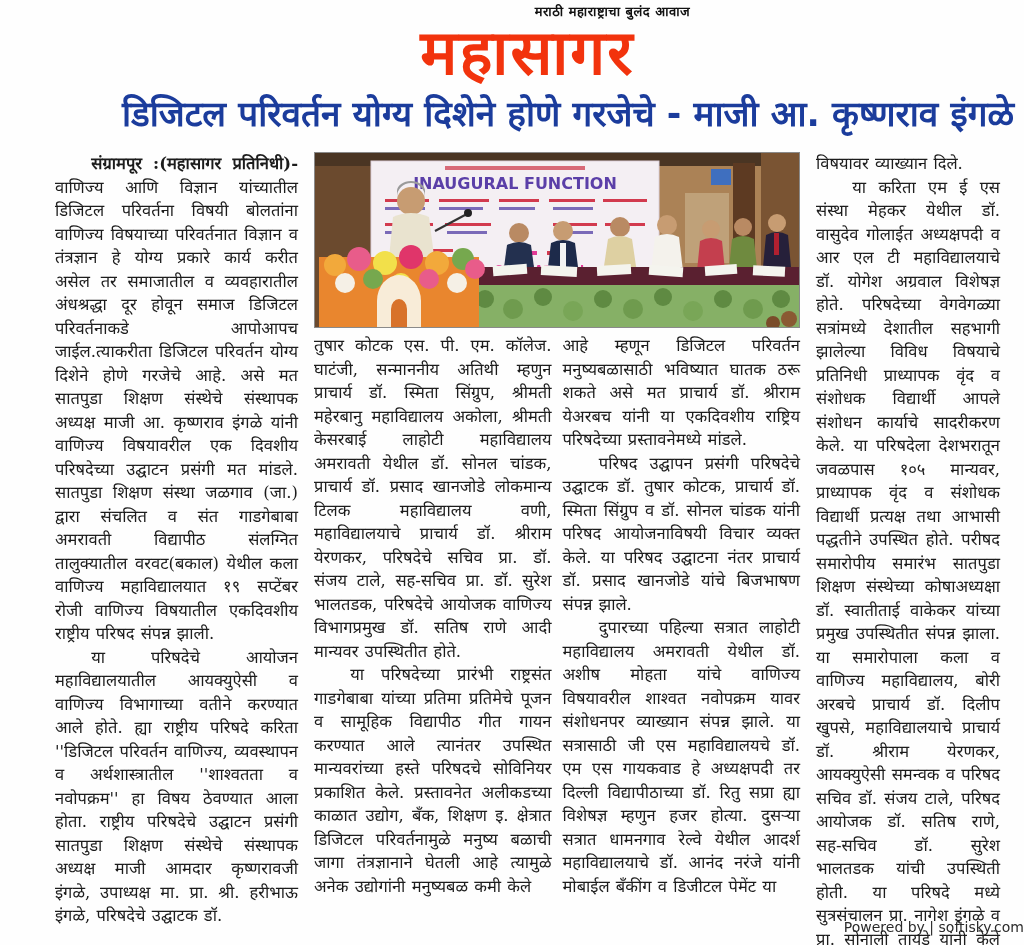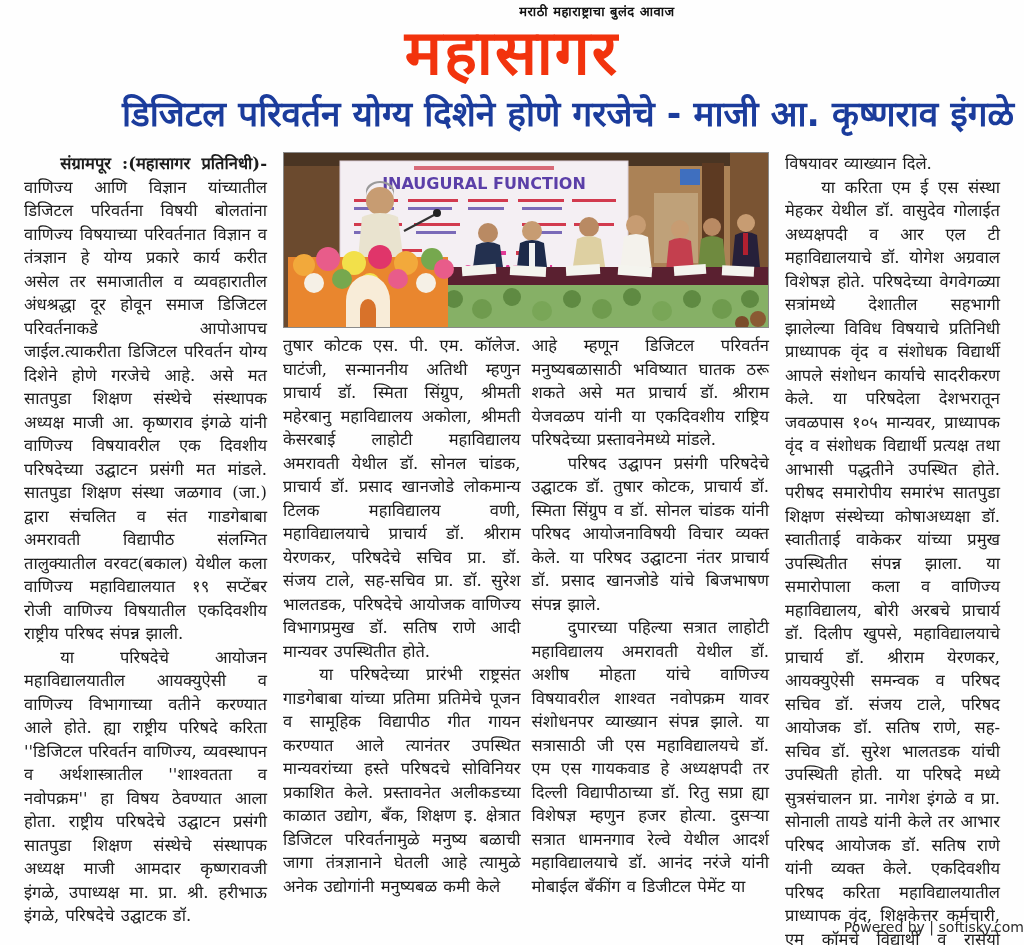--- a/index.html
+++ b/index.html
@@ -5,20 +5,21 @@
   * { margin: 0; padding: 0; box-sizing: border-box; }
   html,body { background:#ffffff; }
   .page {
     position: relative;
     width: 1024px;
     height: 945px;
     background: #fefefe;
     font-family: "DejaVu Serif", serif;
     color: #1c1c1c;
     overflow: hidden;
+    padding-left: 31px;
   }
   
   .masthead-wrap { text-align: center; padding-top: 2px; }
   .tagline {
     font-family: "DejaVu Sans", sans-serif;
     font-size: 13px;
     font-weight: bold;
     color: #111;
     padding-left: 170px;
     letter-spacing: .5px;
@@ -222,21 +223,21 @@
       </figure>
 
       <div class="mid-cols">
 
         <div class="mid-col">
           <p class="para">तुषार कोटक एस. पी. एम. कॉलेज. घाटंजी, सन्माननीय अतिथी म्हणुन प्राचार्य डॉ. स्मिता सिंग्रुप, श्रीमती महेरबानु महाविद्यालय अकोला, श्रीमती केसरबाई लाहोटी महाविद्यालय अमरावती येथील डॉ. सोनल चांडक, प्राचार्य डॉ. प्रसाद खानजोडे लोकमान्य टिलक महाविद्यालय वणी, महाविद्यालयाचे प्राचार्य डॉ. श्रीराम येरणकर, परिषदेचे सचिव प्रा. डॉ. संजय टाले, सह-सचिव प्रा. डॉ. सुरेश भालतडक, परिषदेचे आयोजक वाणिज्य विभागप्रमुख डॉ. सतिष राणे आदी मान्यवर उपस्थितीत होते.</p>
           <p class="para indent">या परिषदेच्या प्रारंभी राष्ट्रसंत गाडगेबाबा यांच्या प्रतिमा प्रतिमेचे पूजन व सामूहिक विद्यापीठ गीत गायन करण्यात आले त्यानंतर उपस्थित मान्यवरांच्या हस्ते परिषदचे सोविनियर प्रकाशित केले. प्रस्तावनेत अलीकडच्या काळात उद्योग, बँक, शिक्षण इ. क्षेत्रात डिजिटल परिवर्तनामुळे मनुष्य बळाची जागा तंत्रज्ञानाने घेतली आहे त्यामुळे अनेक उद्योगांनी मनुष्यबळ कमी केले</p>
         </div>
 
         <div class="mid-col">
-          <p class="para">आहे म्हणून डिजिटल परिवर्तन मनुष्यबळासाठी भविष्यात घातक ठरू शकते असे मत प्राचार्य डॉ. श्रीराम येजवळप यांनी या एकदिवशीय राष्ट्रिय परिषदेच्या प्रस्तावनेमध्ये मांडले.</p>
+          <p class="para">आहे म्हणून डिजिटल परिवर्तन मनुष्यबळासाठी भविष्यात घातक ठरू शकते असे मत प्राचार्य डॉ. श्रीराम येअरबच यांनी या एकदिवशीय राष्ट्रिय परिषदेच्या प्रस्तावनेमध्ये मांडले.</p>
           <p class="para indent">परिषद उद्घापन प्रसंगी परिषदेचे उद्घाटक डॉ. तुषार कोटक, प्राचार्य डॉ. स्मिता सिंग्रुप व डॉ. सोनल चांडक यांनी परिषद आयोजनाविषयी विचार व्यक्त केले. या परिषद उद्घाटना नंतर प्राचार्य डॉ. प्रसाद खानजोडे यांचे बिजभाषण संपन्न झाले.</p>
           <p class="para indent">दुपारच्या पहिल्या सत्रात लाहोटी महाविद्यालय अमरावती येथील डॉ. अशीष मोहता यांचे वाणिज्य विषयावरील शाश्वत नवोपक्रम यावर संशोधनपर व्याख्यान संपन्न झाले. या सत्रासाठी जी एस महाविद्यालयचे डॉ. एम एस गायकवाड हे अध्यक्षपदी तर दिल्ली विद्यापीठाच्या डॉ. रितु सप्रा ह्या विशेषज्ञ म्हणुन हजर होत्या. दुसऱ्या सत्रात धामनगाव रेल्वे येथील आदर्श महाविद्यालयाचे डॉ. आनंद नरंजे यांनी मोबाईल बँकींग व डिजीटल पेमेंट या</p>
         </div>
       </div>
     </div>
 
     <div class="col col-4">
       <p class="para">विषयावर व्याख्यान दिले.</p>
       <p class="para indent">या करिता एम ई एस संस्था मेहकर येथील डॉ. वासुदेव गोलाईत अध्यक्षपदी व आर एल टी महाविद्यालयाचे डॉ. योगेश अग्रवाल विशेषज्ञ होते. परिषदेच्या वेगवेगळ्या सत्रांमध्ये देशातील सहभागी झालेल्या विविध विषयाचे प्रतिनिधी प्राध्यापक वृंद व संशोधक विद्यार्थी आपले संशोधन कार्याचे सादरीकरण केले. या परिषदेला देशभरातून जवळपास १०५ मान्यवर, प्राध्यापक वृंद व संशोधक विद्यार्थी प्रत्यक्ष तथा आभासी पद्धतीने उपस्थित होते. परीषद समारोपीय समारंभ सातपुडा शिक्षण संस्थेच्या कोषाअध्यक्षा डॉ. स्वातीताई वाकेकर यांच्या प्रमुख उपस्थितीत संपन्न झाला. या समारोपाला कला व वाणिज्य महाविद्यालय, बोरी अरबचे प्राचार्य डॉ. दिलीप खुपसे, महाविद्यालयाचे प्राचार्य डॉ. श्रीराम येरणकर, आयक्युऐसी समन्वक व परिषद सचिव डॉ. संजय टाले, परिषद आयोजक डॉ. सतिष राणे, सह-सचिव डॉ. सुरेश भालतडक यांची उपस्थिती होती. या परिषदे मध्ये सुत्रसंचालन प्रा. नागेश इंगळे व प्रा. सोनाली तायडे यांनी केले तर आभार परिषद आयोजक डॉ. सतिष राणे यांनी व्यक्त केले. एकदिवशीय परिषद करिता महाविद्यालयातील प्राध्यापक वृंद, शिक्षकेत्तर कर्मचारी, एम कॉमचे विद्यार्थी व रासेयो स्वयंसेवक यांनी मोलाचे योगदान दिले.</p>
     </div>

